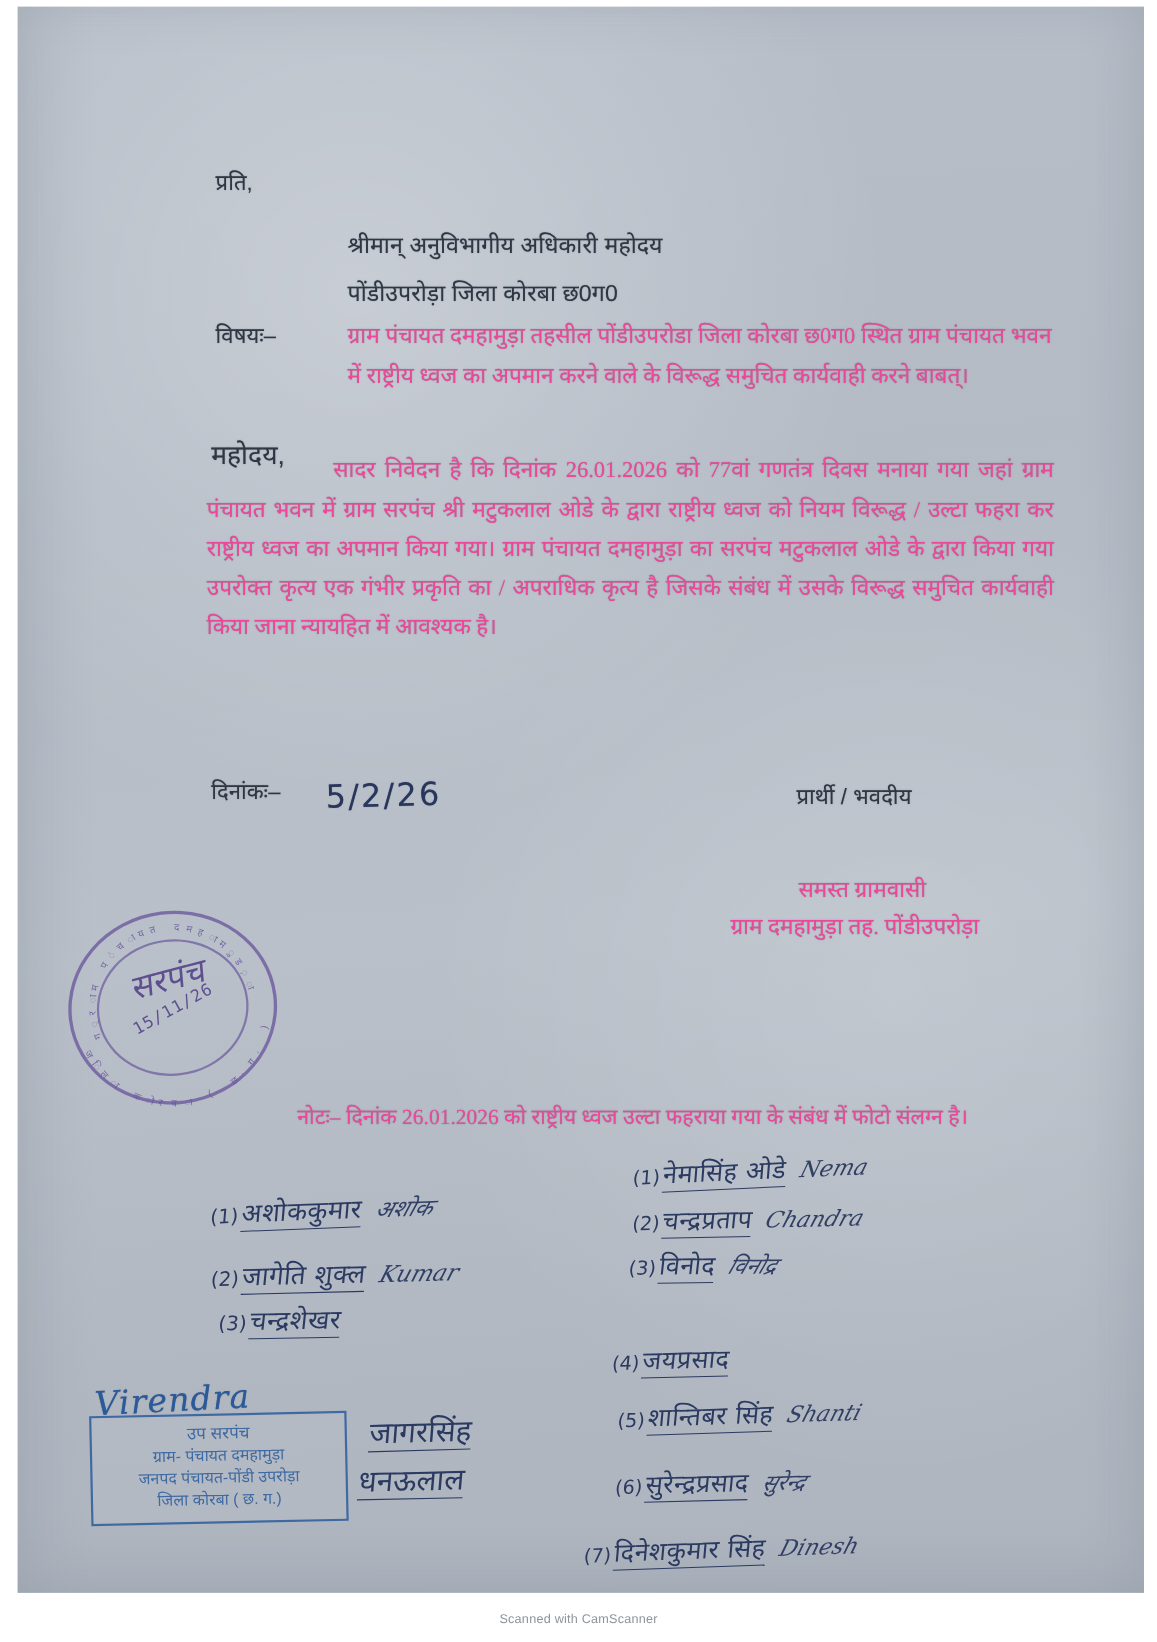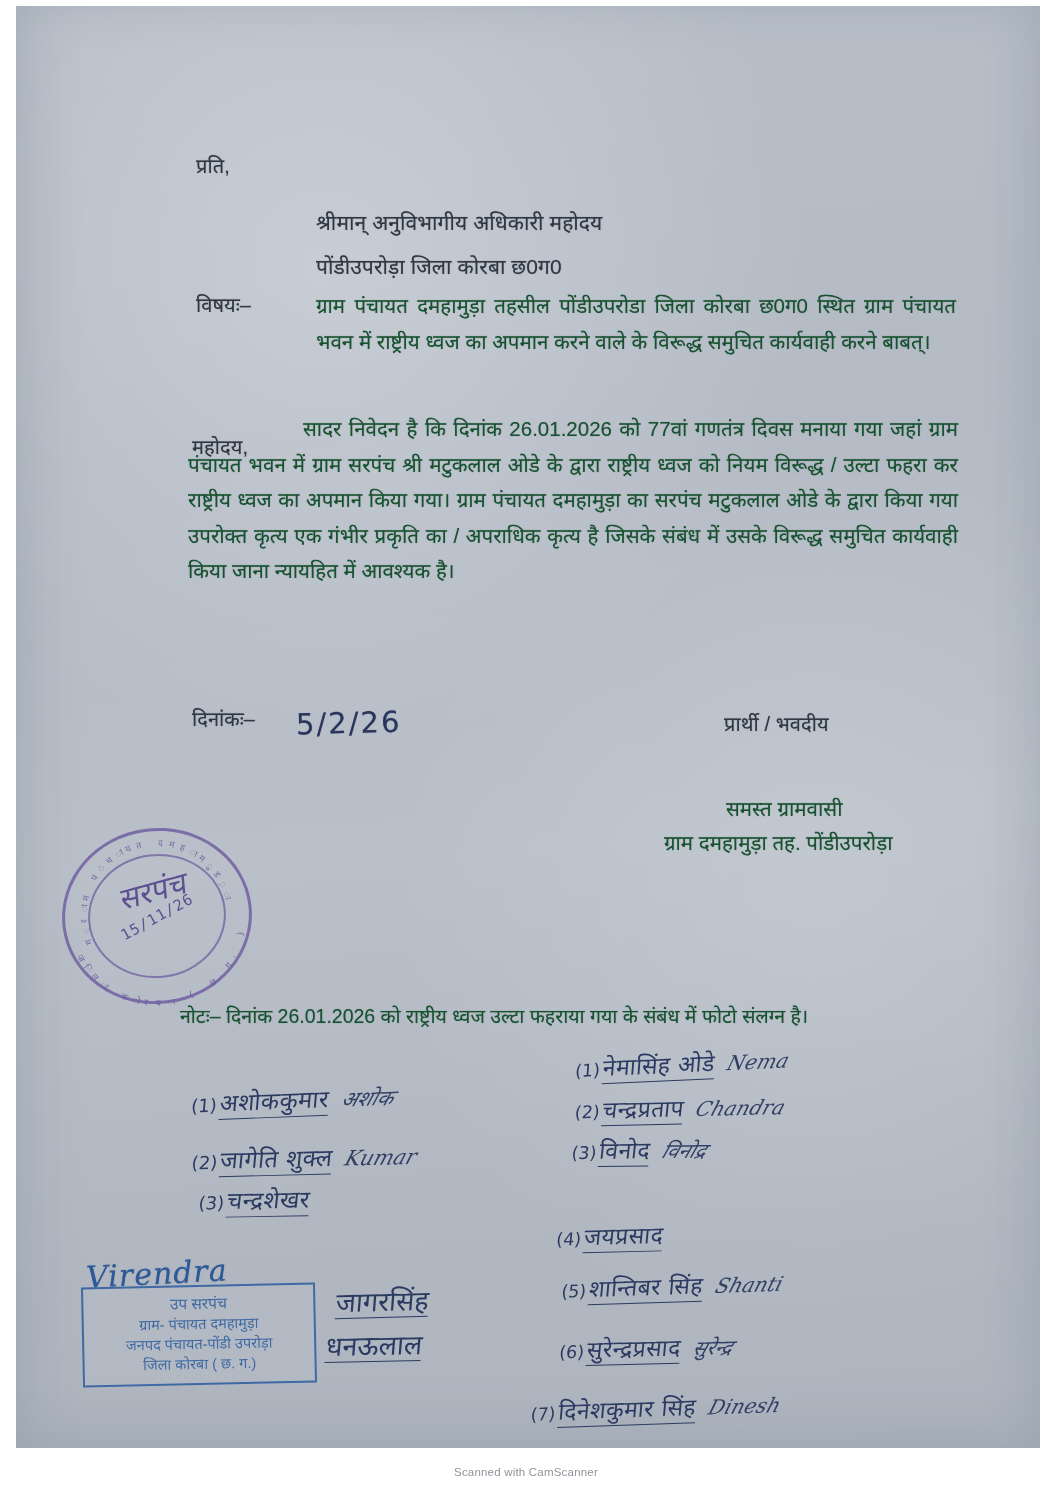--- a/index.html
+++ b/index.html
@@ -55,39 +55,40 @@
   .t {
     position: absolute;
     color: #2e3742;
     text-shadow: 0 0 1.1px rgba(70,80,95,0.55);
     white-space: pre;
     letter-spacing: 0.1px;
   }
 
   .blk {
     position: absolute;
-    color: #14532d;
+    color: #ec4899;
     text-shadow: 0 0 1.1px rgba(70,80,95,0.5);
+    font-family: Liberation Serif, serif;
   }
 
   .lbl-prati   { left: 196px; top: 152px;  font-size: 20px; }
   .addr-1      { left: 316px; top: 208px;  font-size: 21px; }
   .addr-2      { left: 316px; top: 252px;  font-size: 21px; }
   .lbl-vishay  { left: 196px; top: 291px;  font-size: 20px; }
 
   .subject-body {
     left: 316px; top: 288px;
     width: 640px;
     font-size: 20.5px;
     line-height: 36px;
     text-align: justify;
     text-align-last: left;
   }
 
-  .lbl-mahoday { left: 192px; top: 396px;  font-size: 20px; margin-top: 37px; }
+  .lbl-mahoday { left: 192px; top: 396px;  font-size: 24px; }
 
   .para-main {
     left: 188px; top: 411px;
     width: 770px;
     font-size: 20.5px;
     line-height: 35.5px;
     text-align: justify;
     text-align-last: left;
     text-indent: 115px;
   }
@@ -112,20 +113,21 @@
     text-align: left;
   }
   .sign-block .sb-1 { padding-left: 62px; }
   .sign-block .sb-3 { padding-left: 48px; }
 
   .note-block {
     left: 180px; top: 1000px;
     width: 790px;
     font-size: 19.5px;
     line-height: 33px;
+    text-align: center;
   }
 
   
   .hw {
     position: absolute;
     font-family: "DejaVu Serif", "Liberation Serif", serif;
     color: #2d3f66;
     white-space: pre;
   }
   .hw-ink {

